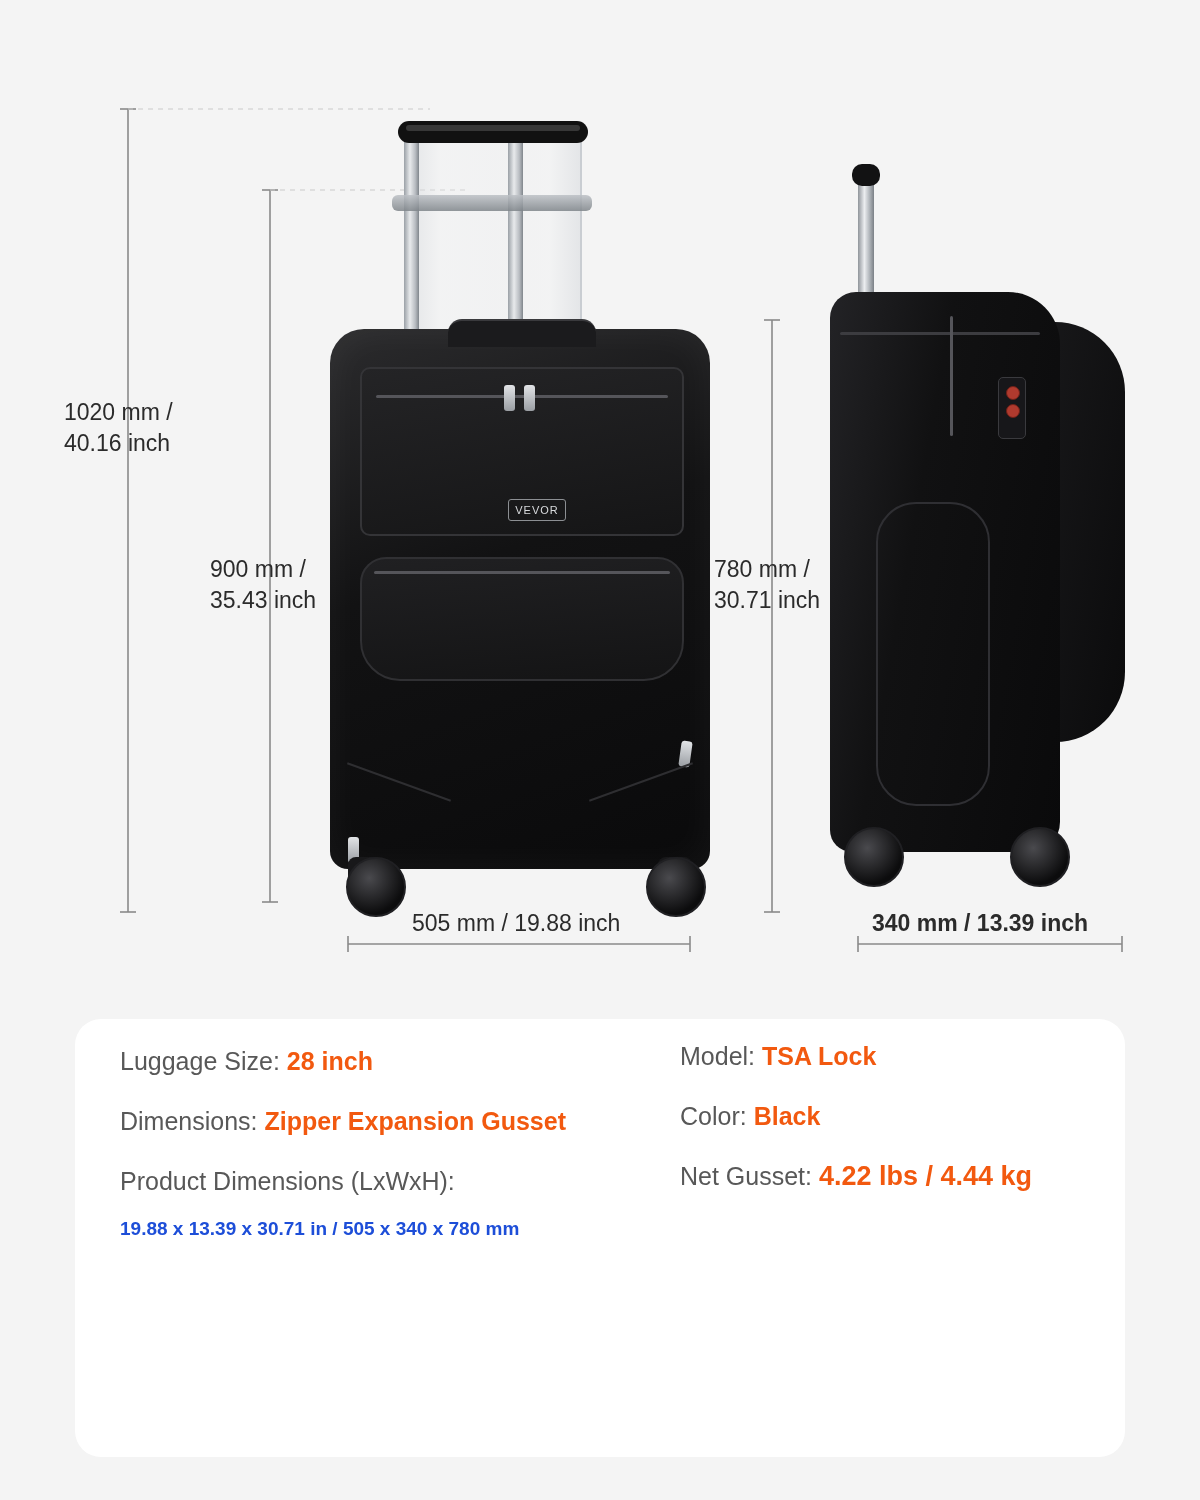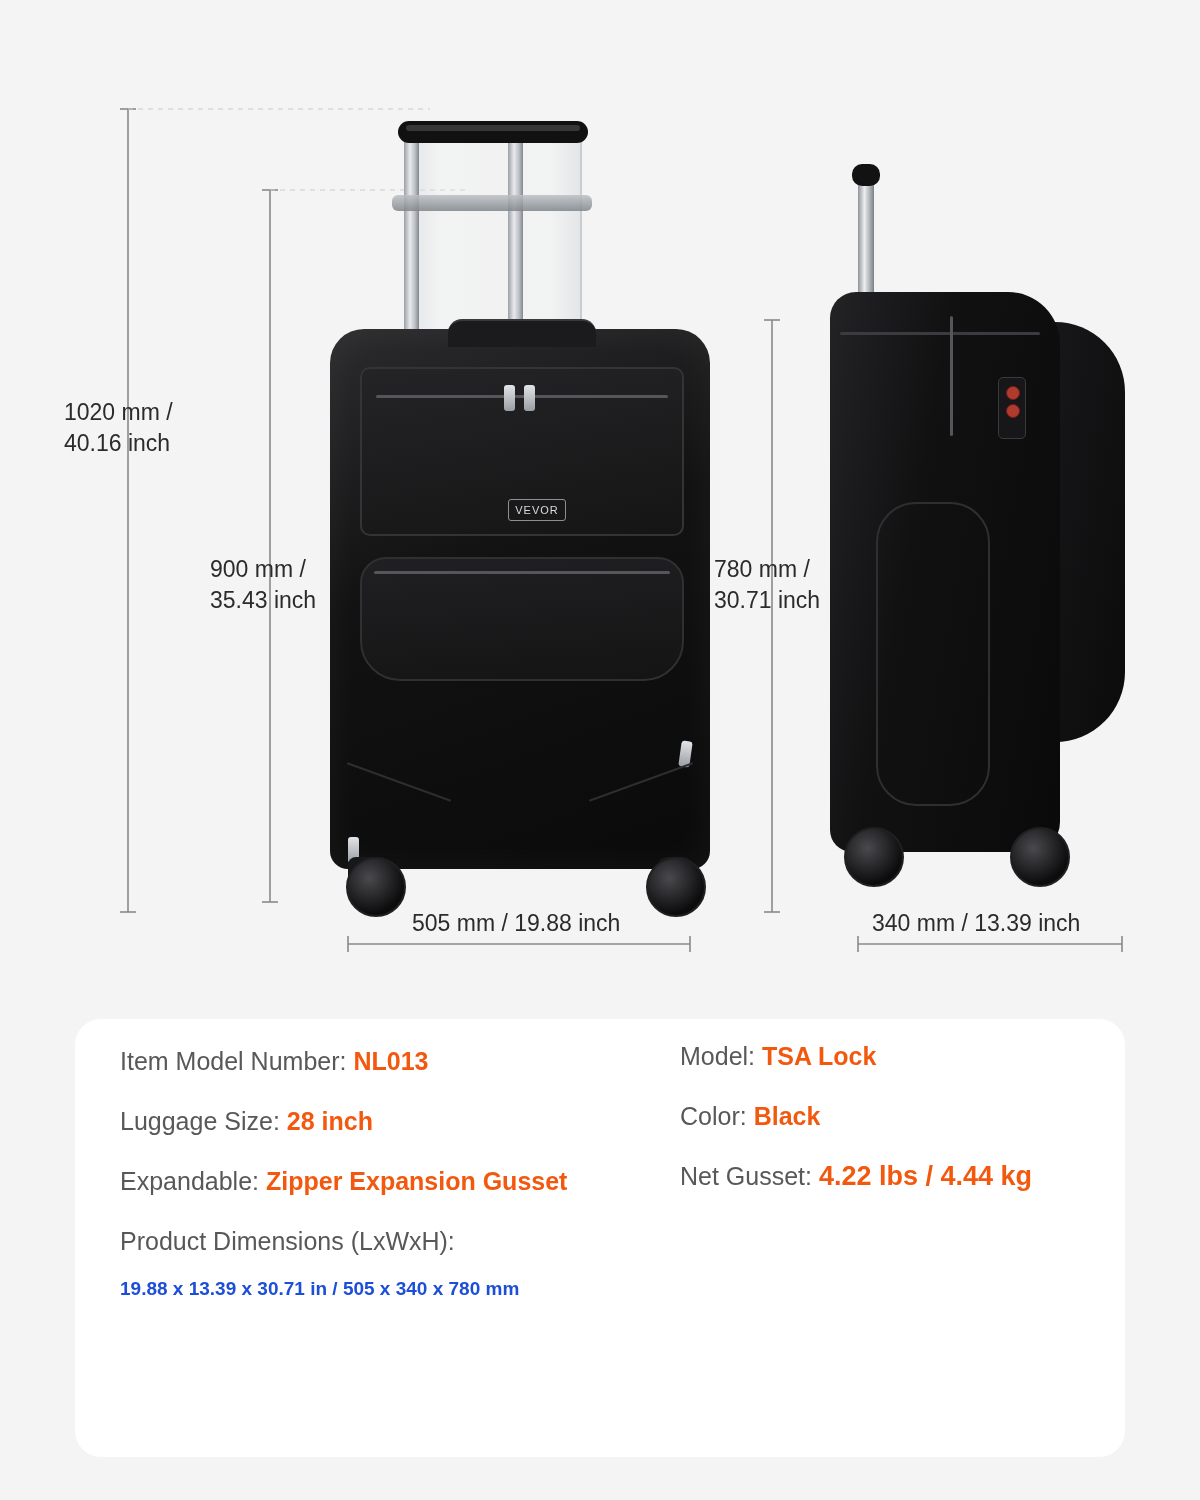--- a/index.html
+++ b/index.html
@@ -321,21 +321,21 @@
     <line x1="1122" y1="924" x2="1122" y2="940" stroke="#8a8a8a" stroke-width="1.6"></line>
   </svg>
 
   <div class="dim-label" style="left:64px; top:385px;">1020 mm /
 40.16 inch</div>
   <div class="dim-label" style="left:210px; top:542px;">900 mm /
 35.43 inch</div>
   <div class="dim-label" style="left:714px; top:542px;">780 mm /
 30.71 inch</div>
   <div class="dim-label" style="left:412px; top:896px;">505 mm / 19.88 inch</div>
-  <div class="dim-label" style="left:872px; top:896px;">340 mm / 13.39 inch</div>
+  <div class="dim-label" style="left:872px; top:896px;font-weight:bold;">340 mm / 13.39 inch</div>
 
   <div class="front-wrap">
     <div class="handle-clear"></div>
     <div class="handle-post l"></div>
     <div class="handle-post r"></div>
     <div class="handle-brace"></div>
     <div class="handle-bar"></div>
 
     <div class="body-front">
       <div class="grab-handle"></div>
@@ -383,29 +383,25 @@
     </div>
 
     <div class="wheel" style="left:14px; top:655px;"></div>
     <div class="wheel" style="left:180px; top:655px;"></div>
   </div>
 
   <div class="spec-card">
 
     <div class="spec-col col-left">
       <div class="spec-row">
-        <span>Item Model Number:</span>
-        <span class="val">NL013</span>
-      </div>
-      <div class="spec-row">
         <span>Luggage Size:</span>
         <span class="val">28 inch</span>
       </div>
       <div class="spec-row">
-        <span>Expandable:</span>
+        <span>Dimensions:</span>
         <span class="val">Zipper Expansion Gusset</span>
       </div>
       <div class="spec-row" style="margin-bottom:8px;">
         <span>Product Dimensions (LxWxH):</span>
         <div class="dims-line">19.88 x 13.39 x 30.71 in / 505 x 340 x 780 mm</div>
       </div>
     </div>
 
     <div class="spec-col col-right">
       <div class="spec-row">

